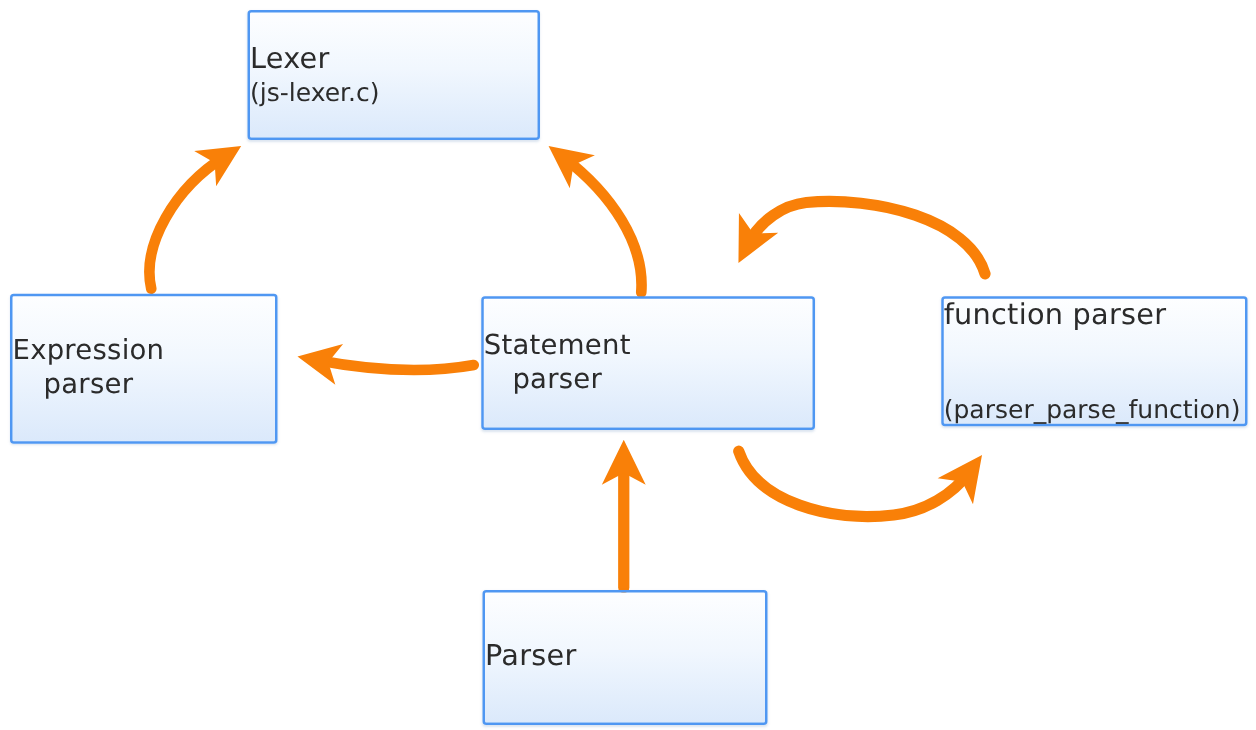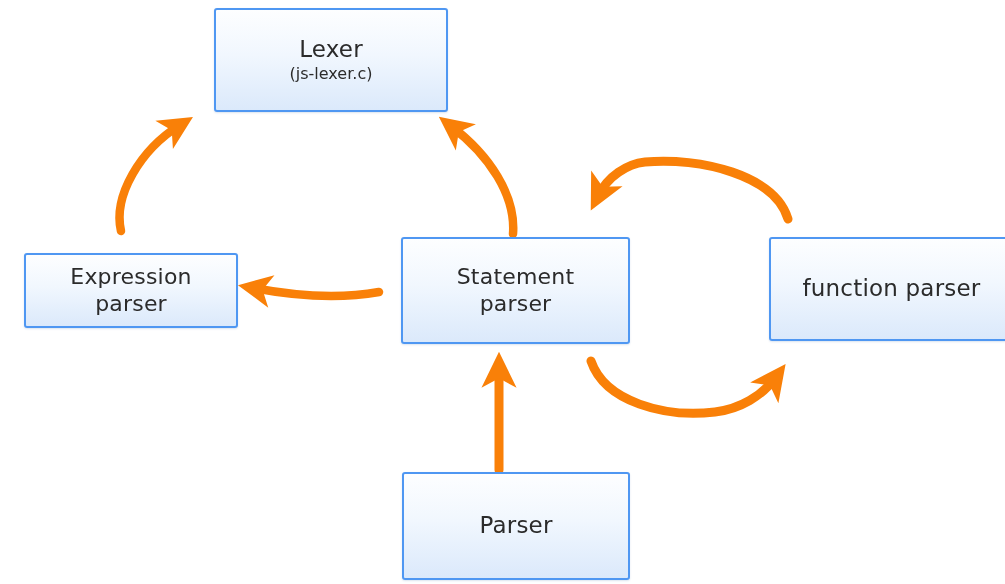--- a/index.html
+++ b/index.html
@@ -17,34 +17,33 @@
   }
   .node {
     position: absolute;
     box-sizing: border-box;
     border: 2px solid #4f97f2;
     border-radius: 3px;
     background: linear-gradient(to bottom, #fdfeff 0%, #f1f7fe 45%, #dbe9fb 100%);
     box-shadow: 0 1px 2px rgba(90,130,180,0.22);
     display: flex;
     flex-direction: column;
-    align-items: center;
+    align-items: flex-start;
     justify-content: center;
     color: #2b2b2b;
     text-align: center;
     line-height: 1.12;
-    margin-left: 16px;
   }
   .node .title {
     font-size: 23px;
     letter-spacing: 0.2px;
     white-space: nowrap;
   }
   .node .sub {
-    font-size: 16px;
+    font-size: 20px;
     letter-spacing: 0px;
     white-space: nowrap;
     margin-top: 2px;
   }
   .node.two-line .title {
     font-size: 22px;
     line-height: 1.22;
     white-space: pre-line;
   }
   #arrows {
@@ -79,31 +78,32 @@
     <path d="M788,219 C775,175 700,157 645,162 C627,164 608,176 598,196" fill="none" stroke="#f98008" stroke-width="9" stroke-linecap="round" marker-end="url(#ah)"></path>
 
     <path d="M591,361 C605,402 665,418 715,412 C740,409 762,396 776,377" fill="none" stroke="#f98008" stroke-width="9" stroke-linecap="round" marker-end="url(#ah)"></path>
   </svg>
 
   <div class="node" style="left:198px; top:8px; width:234px; height:104px;">
     <div class="title">Lexer</div>
     <div class="sub">(js-lexer.c)</div>
   </div>
 
-  <div class="node two-line" style="left:8px; top:253px; width:214px; height:75px;">
+  <div class="node two-line" style="left:8px; top:235px; width:214px; height:120px;">
     <div class="title">Expression
 parser</div>
   </div>
 
-  <div class="node two-line" style="left:385px; top:237px; width:229px; height:107px;">
+  <div class="node two-line" style="left:385px; top:237px; width:267px; height:107px;">
     <div class="title">Statement
 parser</div>
   </div>
 
   <div class="node" style="left:753px; top:237px; width:245px; height:104px;gap:48px;">
     <div class="title">function parser</div>
+    <div class="sub">(parser_parse_function)</div>
   </div>
 
   <div class="node" style="left:386px; top:472px; width:228px; height:108px;">
     <div class="title">Parser</div>
   </div>
 
 </div>
 
 </body></html>

